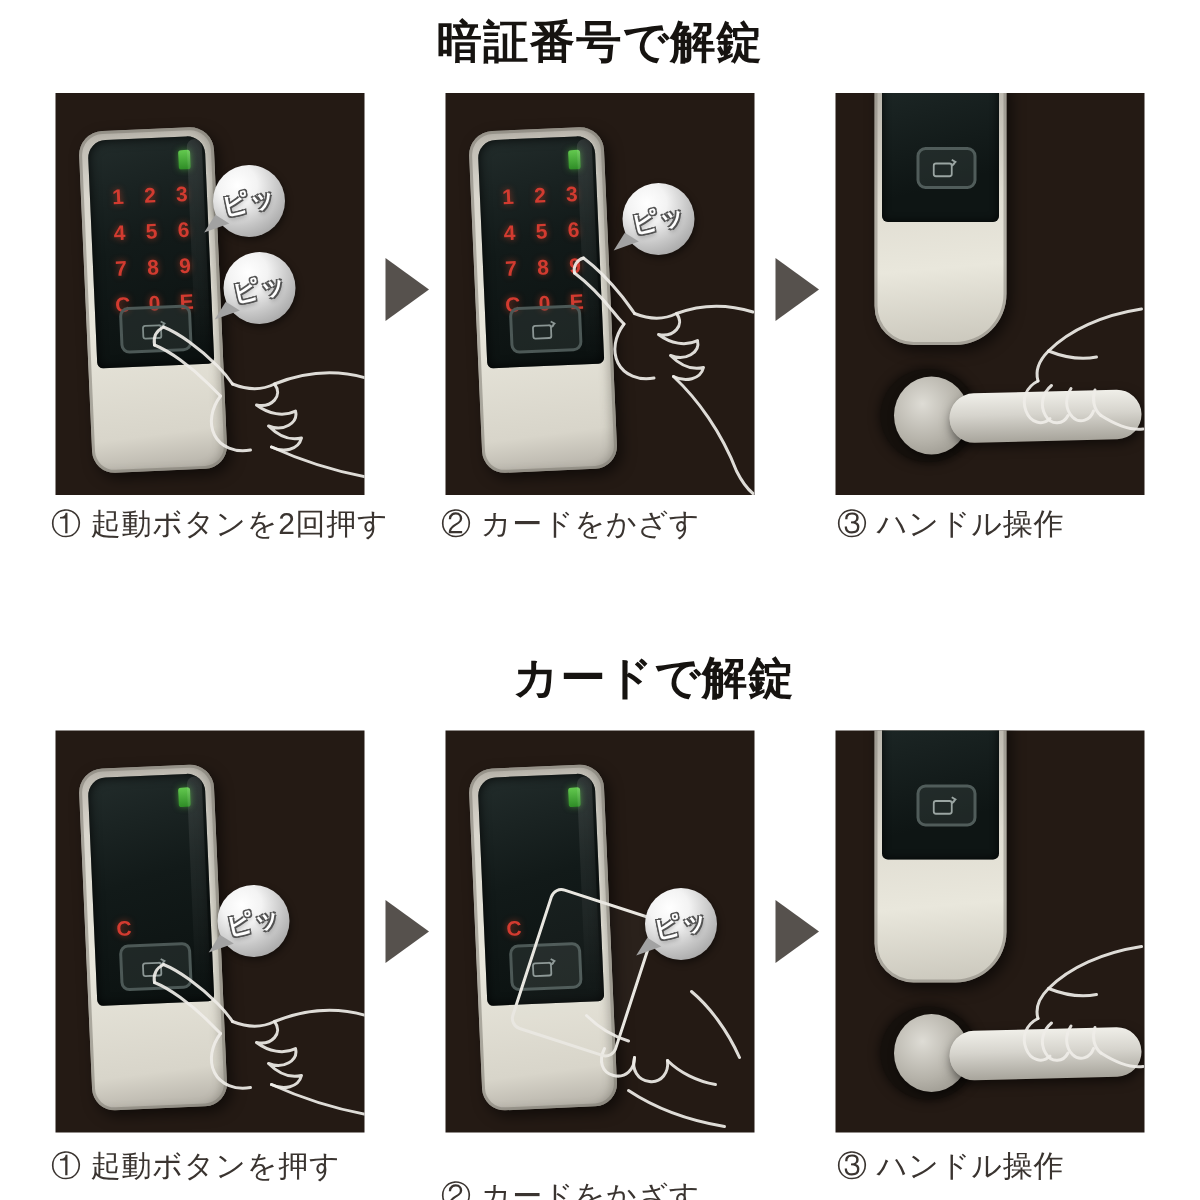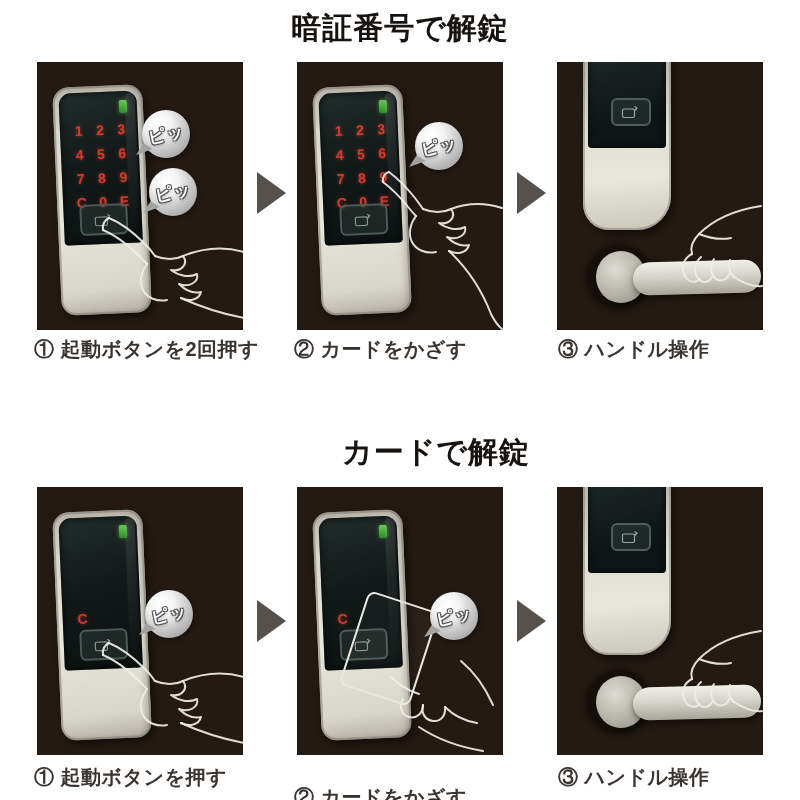--- a/index.html
+++ b/index.html
@@ -3,21 +3,21 @@
 <meta charset="utf-8">
 <style>
   html,body { margin:0; padding:0; background:#ffffff; font-family:"Liberation Sans", sans-serif; }
   .canvas { position:relative; width:800px; height:800px; background:#ffffff; overflow:hidden; }
 
   .stitle { position:absolute; left:0; width:800px; text-align:center; font-size:30px; font-weight:700;
             color:#161310; letter-spacing:1px; }
 
   .panel { position:absolute; width:206px; height:268px; background:#241a14; overflow:hidden; }
 
-  .caption { position:absolute; font-size:20px; font-weight:700; color:#3a3430; letter-spacing:.5px; white-space:nowrap; }
+  .caption { position:absolute; font-size:20px; font-weight:400; color:#3a3430; letter-spacing:.5px; white-space:nowrap; }
 
   .arrow { position:absolute; width:0; height:0; border-top:21px solid transparent;
            border-bottom:21px solid transparent; border-left:29px solid #56514d; }
 
   
   .device { position:absolute; left:20px; top:24px; width:90px; height:228px;
             border-radius:16px 16px 15px 15px; transform:rotate(-2.5deg);
             background:linear-gradient(175deg,#b9b5ac 0%,#d9d6cd 18%,#e9e7dc 55%,#d8d5ca 88%,#b3afa6 100%);
             box-shadow:inset 0 0 0 2px rgba(128,124,115,.55), inset -4px 0 6px rgba(90,86,78,.35), 3px 4px 9px rgba(0,0,0,.55); }
   .glass { position:absolute; left:6px; top:6px; width:78px; height:152px; border-radius:12px 12px 4px 4px;

